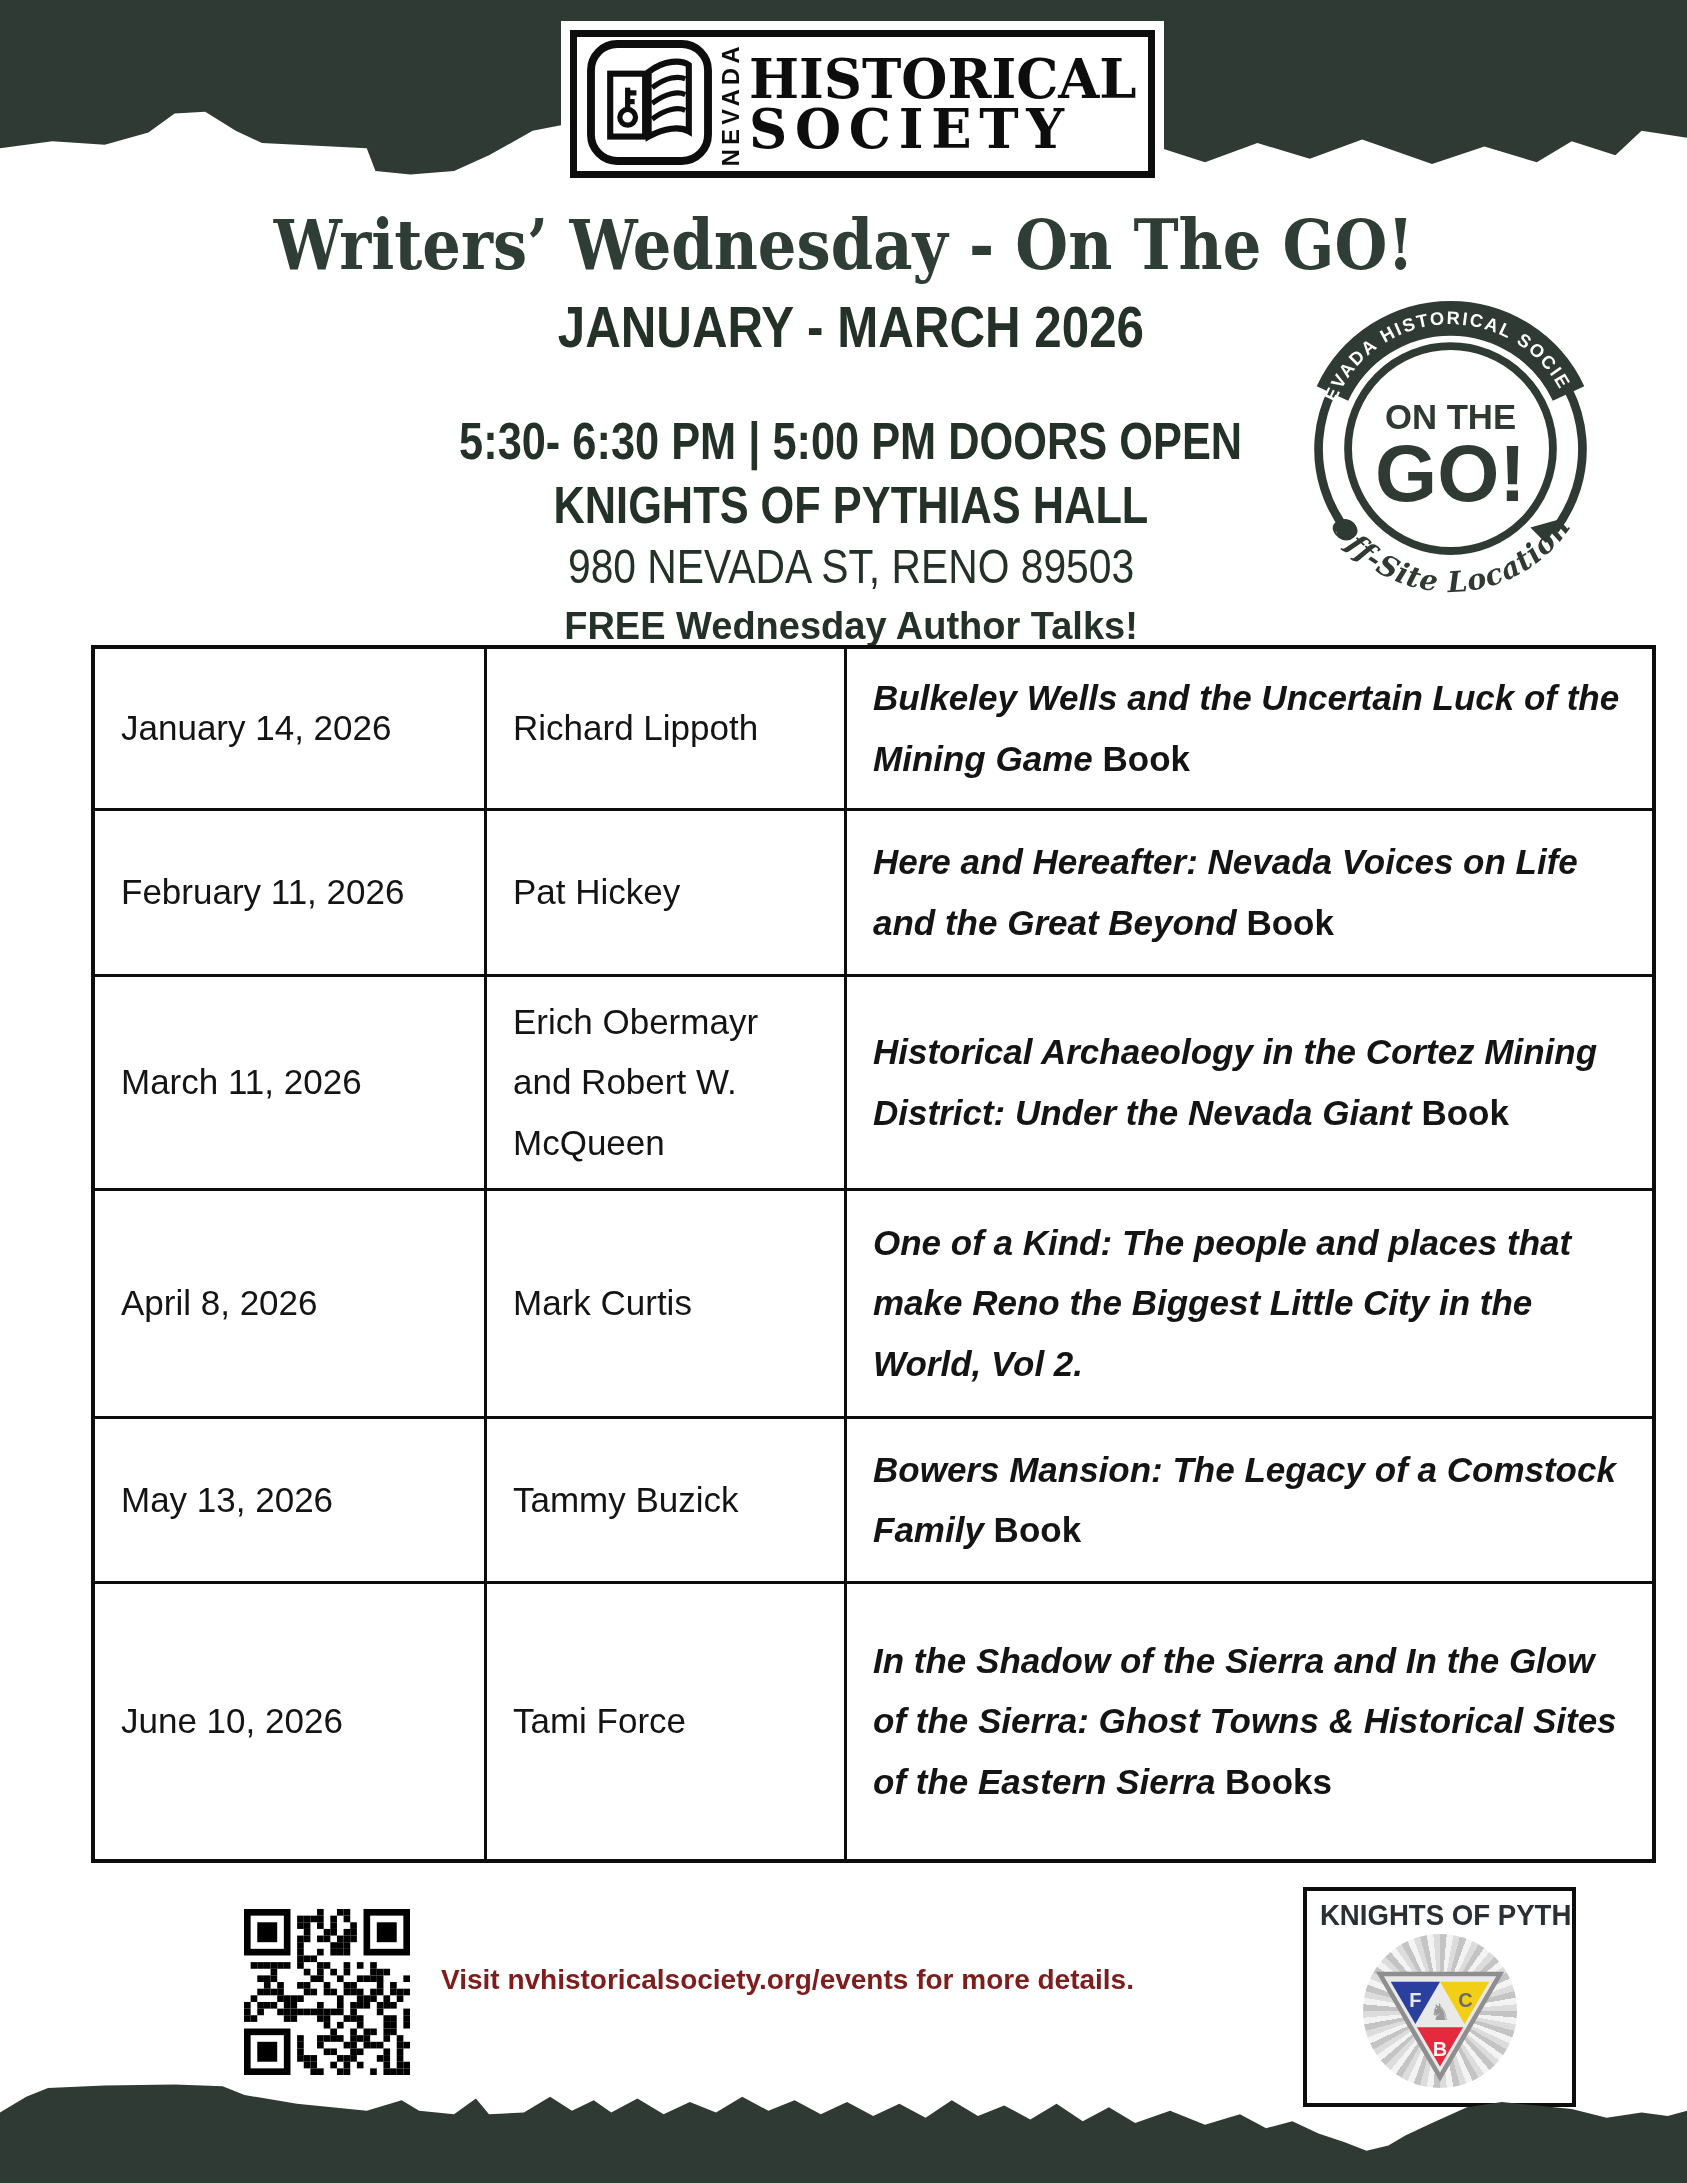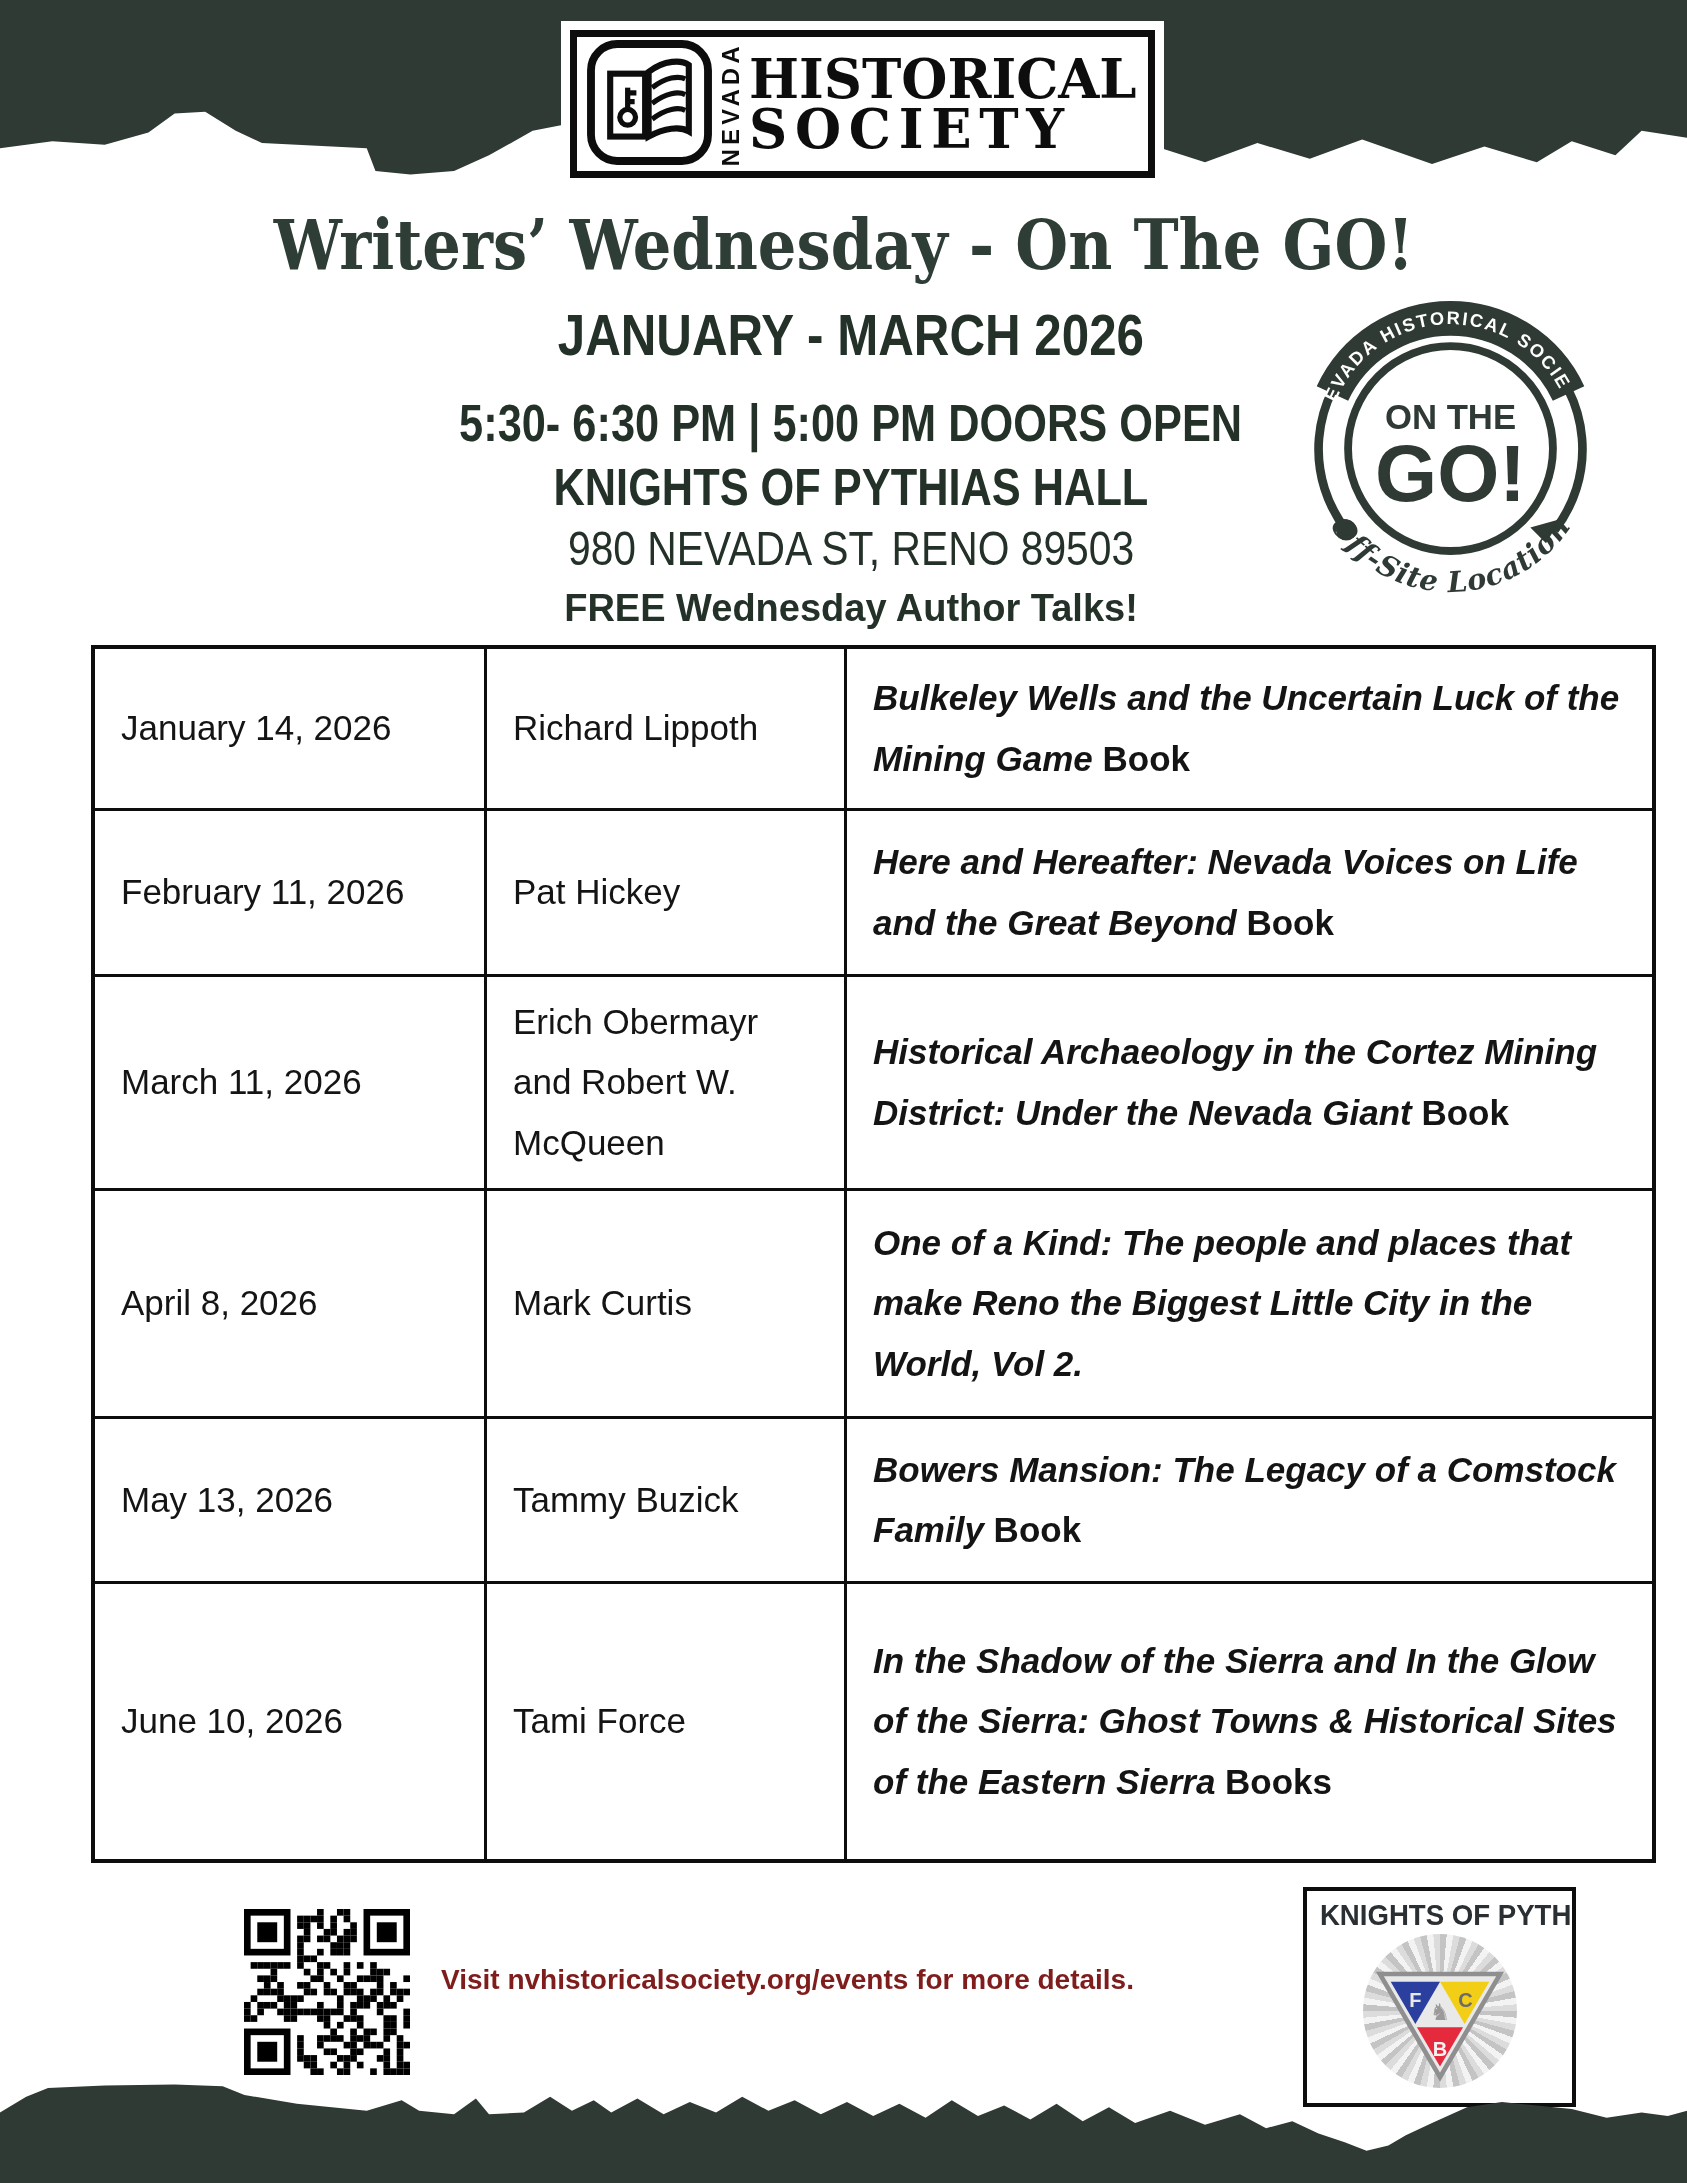--- a/index.html
+++ b/index.html
@@ -24,22 +24,22 @@
               font-size:54px;line-height:.93;white-space:nowrap;transform:scaleX(.98);transform-origin:left center;}
   .logo-words .soc{letter-spacing:7.9px;}
 
   
   .title{position:absolute;left:0;top:204px;width:100%;text-align:center;
          font-family:"DejaVu Serif","Liberation Serif",serif;font-weight:bold;
          font-size:69px;color:#2e3d35;}
   .title .cond{display:inline-block;transform:scaleX(.88);transform-origin:center;white-space:nowrap;}
   .info{position:absolute;left:218px;top:293px;width:1266px;text-align:center;color:#233129;}
   .info .cond{display:inline-block;transform:scaleX(.85);transform-origin:center;white-space:nowrap;}
-  .info-line1{font-size:58px;font-weight:bold;height:93px;margin-top:8px;}
-  .info-line2{font-size:51px;font-weight:bold;height:64px;}
+  .info-line1{font-size:58px;font-weight:bold;height:93px;}
+  .info-line2{font-size:51px;font-weight:bold;height:64px;margin-top:26px;}
   .info-line3{font-size:51px;font-weight:bold;height:63px;}
   .info-line4{font-size:48px;font-weight:normal;height:66px;}
   .info-line5{font-size:38px;font-weight:bold;}
 
   
   .badge{position:absolute;left:1294px;top:288px;}
 
   
   .sched{position:absolute;left:79px;top:645px;width:1565px;height:1218px;box-sizing:border-box;
          border:4.4px solid #0d0d0d;display:grid;grid-template-columns:392px 360px 1fr;

